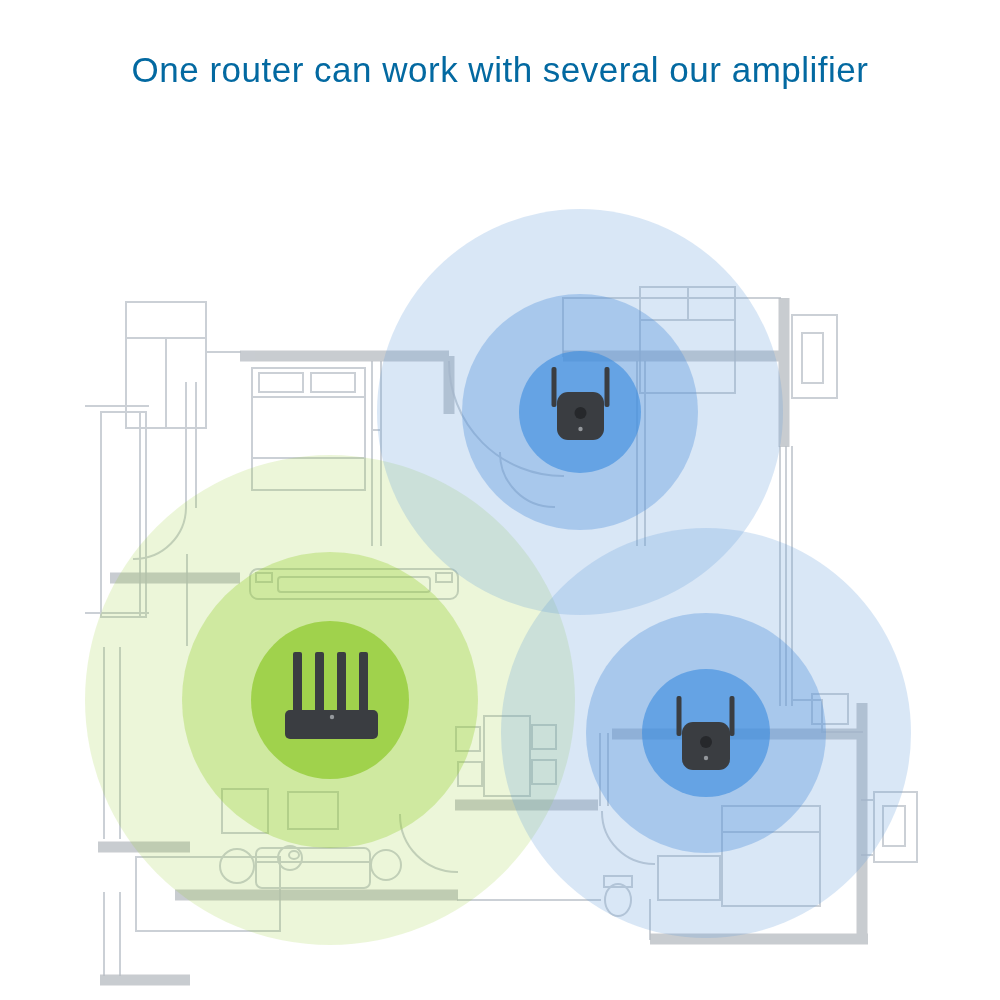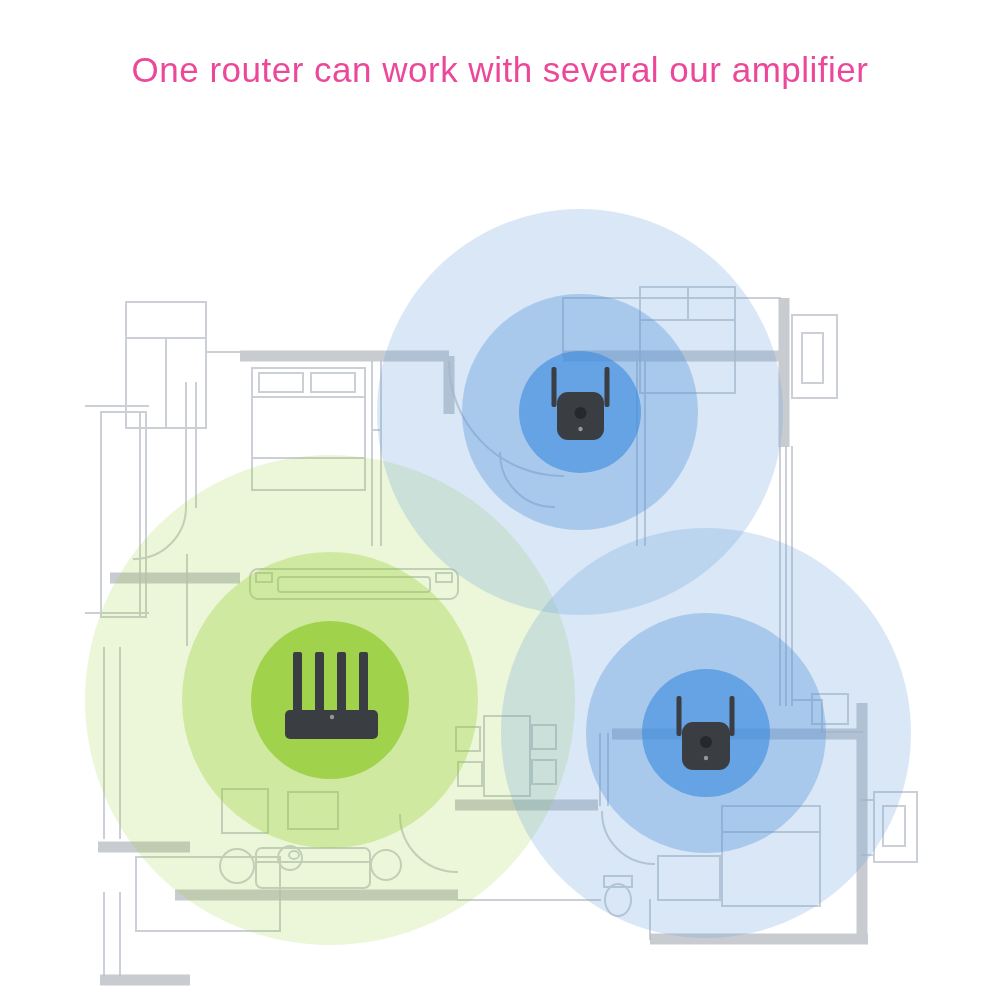--- a/index.html
+++ b/index.html
@@ -10,21 +10,21 @@
     overflow:hidden;
     font-family:"Liberation Sans", sans-serif;
   }
   .title{
     position:absolute;
     top:50px;left:0;width:100%;
     text-align:center;
     font-size:35px;
     font-weight:400;
     letter-spacing:0.5px;
-    color:#ec4899;
+    color:#0369a1;
   }
   svg{position:absolute;top:0;left:0;}
   .plan-thin{fill:none;stroke-width:2;stroke-linecap:square;}
   .plan-thick{fill:none;stroke-width:11;stroke-linecap:butt;opacity:0.78;}
 </style>
 </head>
 <body>
 
 <div id="stage">
 

